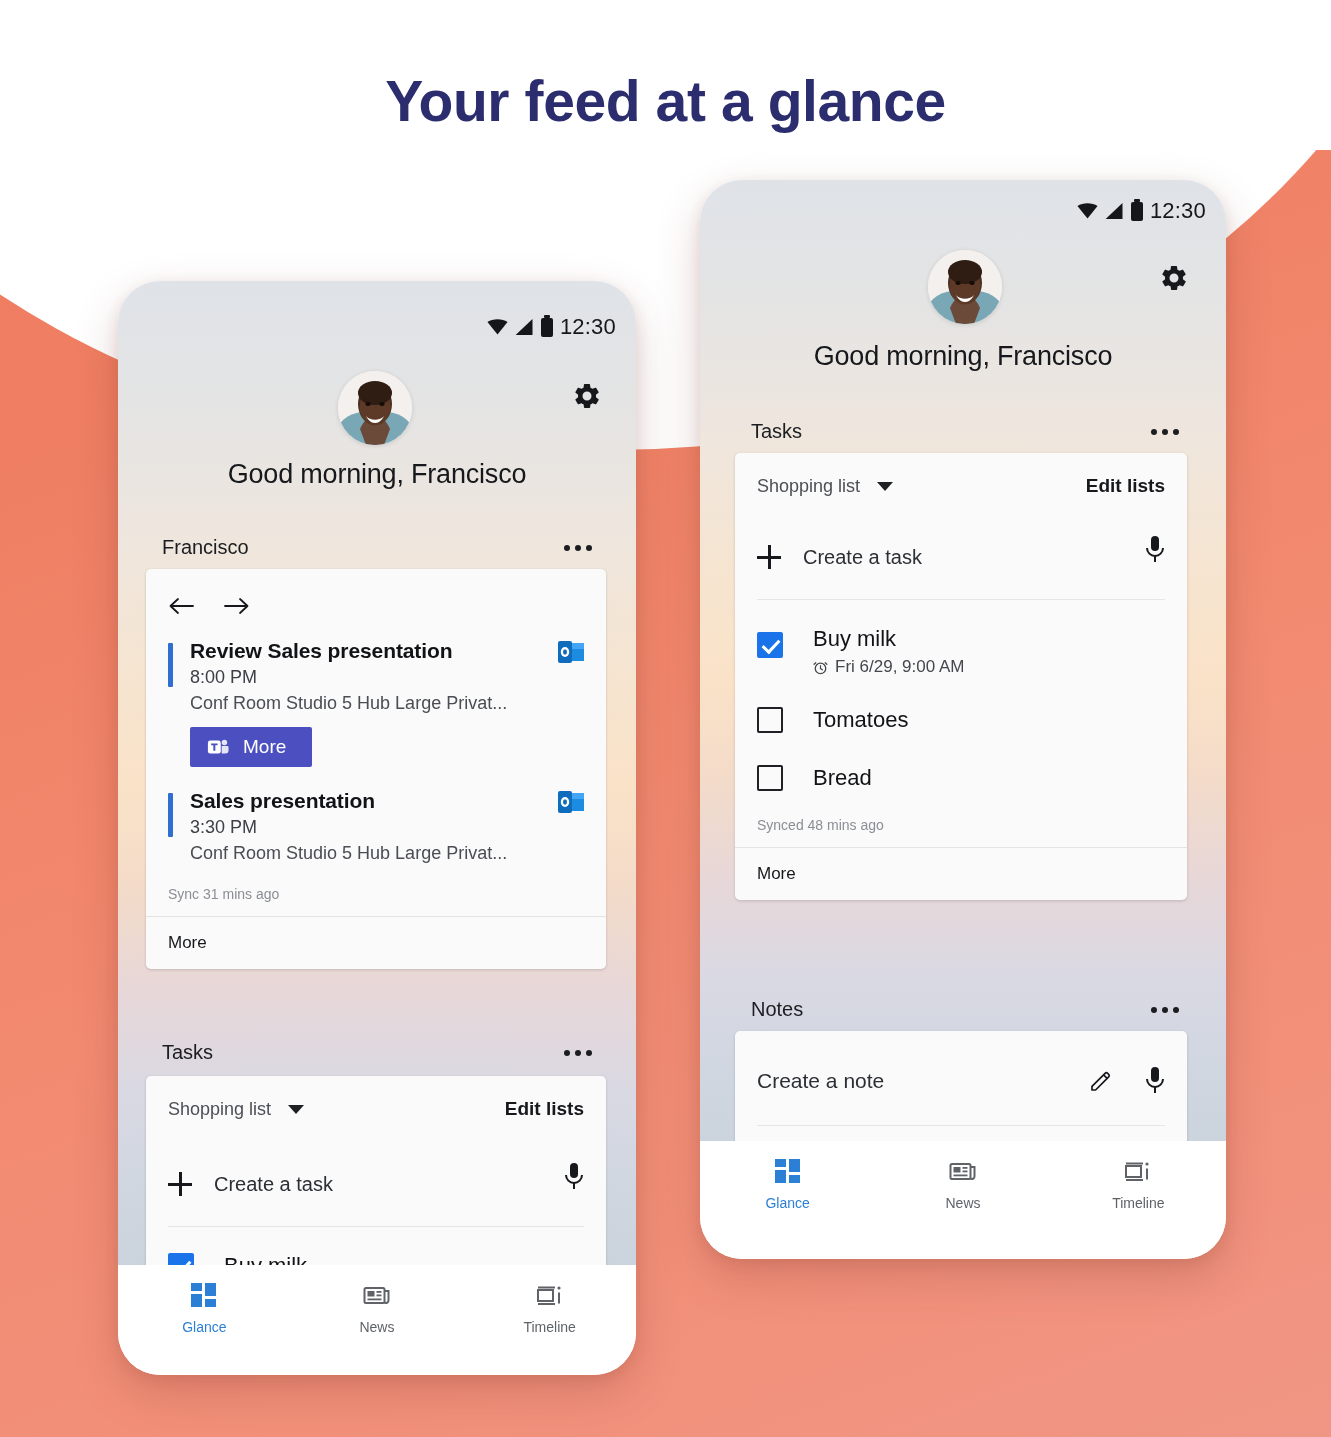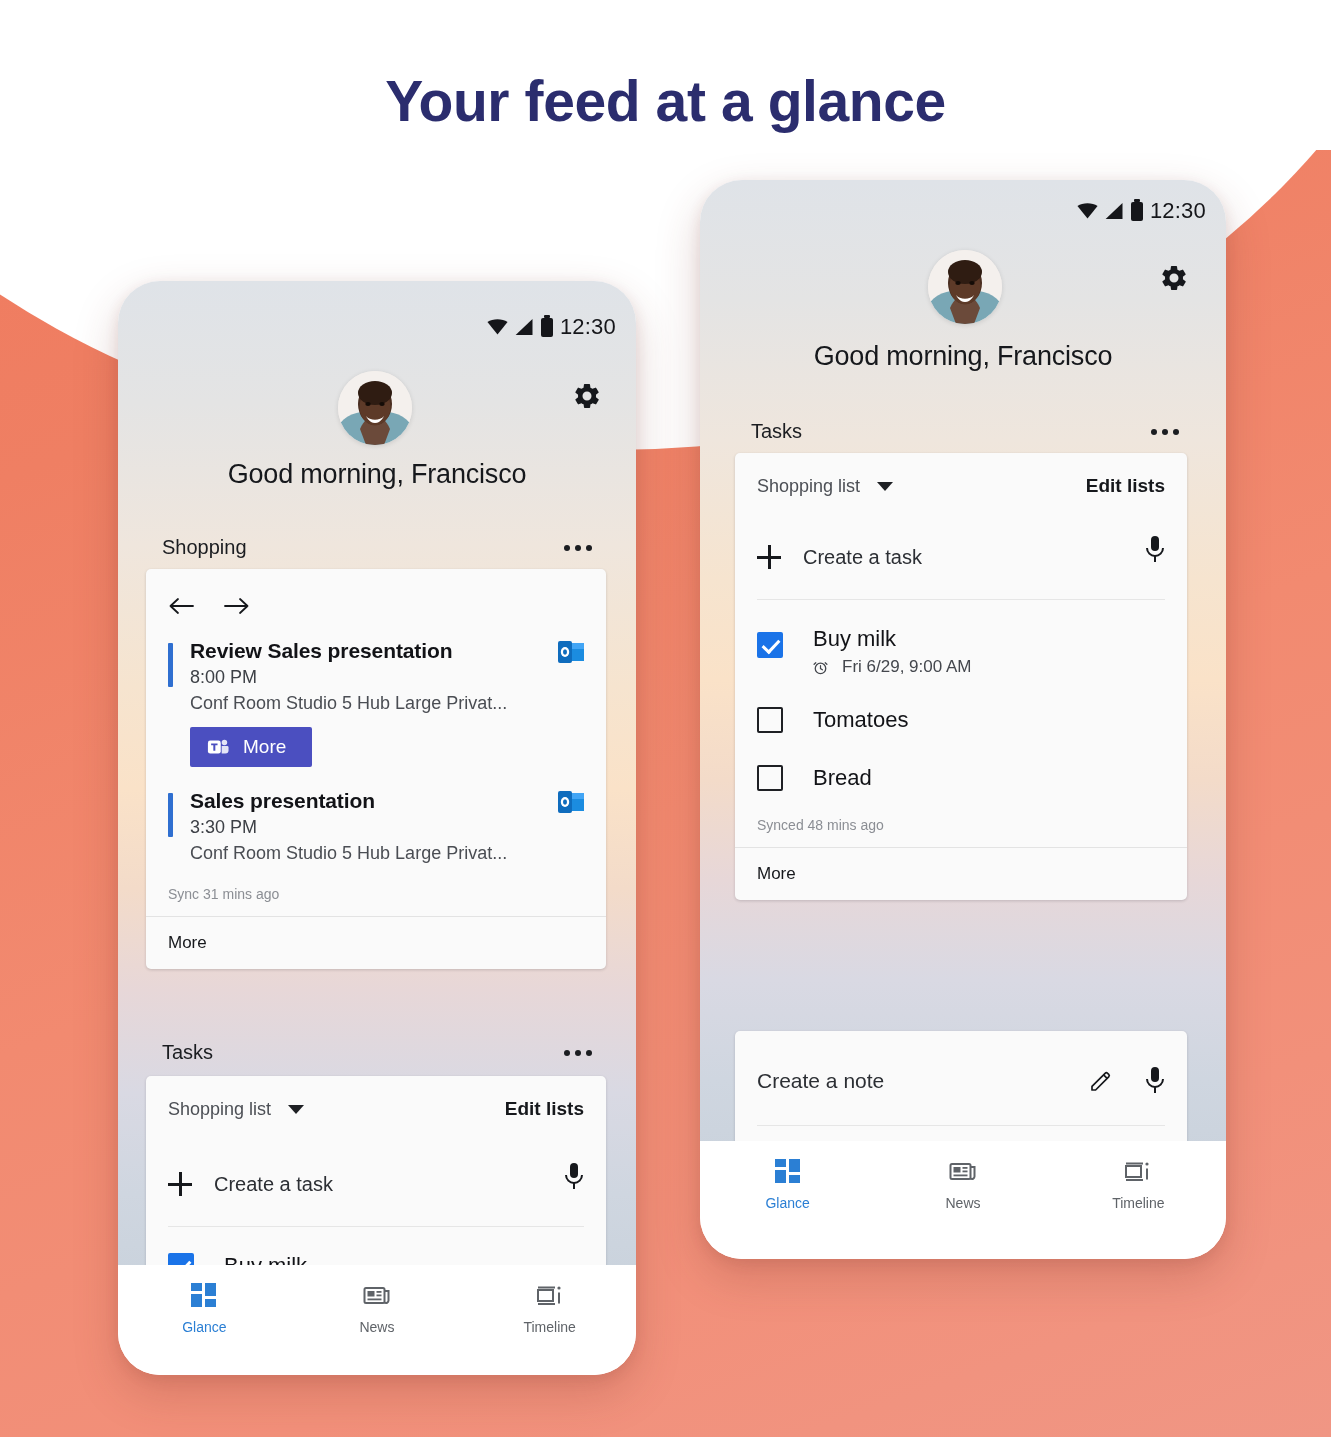--- a/index.html
+++ b/index.html
@@ -154,21 +154,21 @@
   .mic { width: 20px; height: 28px; }
 
   .task-row { display: flex; align-items: flex-start; gap: 30px; }
   .cbox { width: 26px; height: 26px; border: 2.5px solid #1e2024; border-radius: 2px; flex: 0 0 auto; }
   .cbox.checked { background: #1a73e8; border-color: #1a73e8; position: relative; }
   .cbox.checked::after {
     content:""; position:absolute; left: 7px; top: 2px; width: 7px; height: 14px;
     border: solid #fff; border-width: 0 3px 3px 0; transform: rotate(43deg);
   }
   .task-text { font-size: 22px; color: #121317; font-weight: 400; }
-  .task-due { font-size: 17px; color: #44474d; margin-top: 5px; display: flex; align-items: center; gap: 14px; }
+  .task-due { font-size: 17px; color: #44474d; margin-top: 5px; display: flex; align-items: center; gap: 7px; }
   .clock-ic { width: 15px; height: 15px; }
 
   
   .note-row { display: flex; align-items: center; justify-content: space-between; }
   .note-ph { font-size: 21px; color: #2c2f34; }
   .note-acts { display: flex; align-items: center; gap: 32px; }
   .pencil { width: 24px; height: 24px; }
 
   
   .navbar {
@@ -222,21 +222,21 @@
       </svg>
     </div>
 
     <svg class="gear" style="left:454px;top:100px;" viewBox="0 0 24 24">
       <path fill="#16181c" d="M19.14 12.94a7.5 7.5 0 0 0 .05-.94 7.5 7.5 0 0 0-.05-.94l2.03-1.58a.5.5 0 0 0 .12-.62l-1.92-3.32a.5.5 0 0 0-.6-.22l-2.39.96a7.1 7.1 0 0 0-1.62-.94l-.36-2.54a.5.5 0 0 0-.5-.42h-3.84a.5.5 0 0 0-.49.42l-.36 2.54c-.59.24-1.13.56-1.62.94l-2.39-.96a.5.5 0 0 0-.6.22L2.74 8.86a.5.5 0 0 0 .12.62l2.03 1.58c-.04.31-.06.63-.06.94s.02.63.06.94l-2.03 1.58a.5.5 0 0 0-.12.62l1.92 3.32c.12.22.38.3.6.22l2.39-.96c.5.38 1.03.7 1.62.94l.36 2.54c.04.24.25.42.49.42h3.84c.25 0 .46-.18.5-.42l.36-2.54c.58-.24 1.12-.56 1.61-.94l2.39.96c.22.08.48 0 .6-.22l1.92-3.32a.5.5 0 0 0-.12-.62zM12 15.6A3.6 3.6 0 1 1 15.6 12 3.6 3.6 0 0 1 12 15.6z"></path>
     </svg>
 
     <div class="greeting" style="top:178px;left:0;width:518px;">Good morning, Francisco</div>
 
     <div class="sec-head" style="left:44px;top:255px;width:432px;">
-      <span class="sec-title">Shopping</span>
+      <span class="sec-title">Francisco</span>
       <span class="dots">
           <i></i>
           <i></i>
           <i></i>
         </span>
     </div>
 
     <div class="card" style="left:28px;top:288px;width:460px;">
       <div class="card-inner" style="padding-top:20px;padding-bottom:4px;">
         <div style="display:flex;align-items:flex-start;justify-content:space-between;">
@@ -474,20 +474,28 @@
         </div>
       </div>
 
       <div class="card-inner" style="padding-top:26px;padding-bottom:14px;">
         <div class="sync-note">Synced 48 mins ago</div>
       </div>
       <div class="divider-full"></div>
       <div class="more-row">More</div>
     </div>
 
+    <div class="sec-head" style="left:51px;top:818px;width:430px;">
+      <span class="sec-title">Notes</span>
+      <span class="dots">
+          <i></i>
+          <i></i>
+          <i></i>
+        </span>
+    </div>
 
     <div class="card" style="left:35px;top:851px;width:452px;height:140px;">
       <div class="card-inner" style="padding-top:36px;">
         <div class="note-row">
           <span class="note-ph">Create a note</span>
           <span class="note-acts">
             <svg class="pencil" viewBox="0 0 24 24">
               <path d="M3 17.4 16.1 4.3a1.8 1.8 0 0 1 2.5 0l1.1 1.1a1.8 1.8 0 0 1 0 2.5L6.6 21H3z" fill="none" stroke="#16181c" stroke-width="1.7" stroke-linejoin="round"></path>
               <path d="M14.6 5.9 18.1 9.4" stroke="#16181c" stroke-width="1.7"></path>
             </svg>

